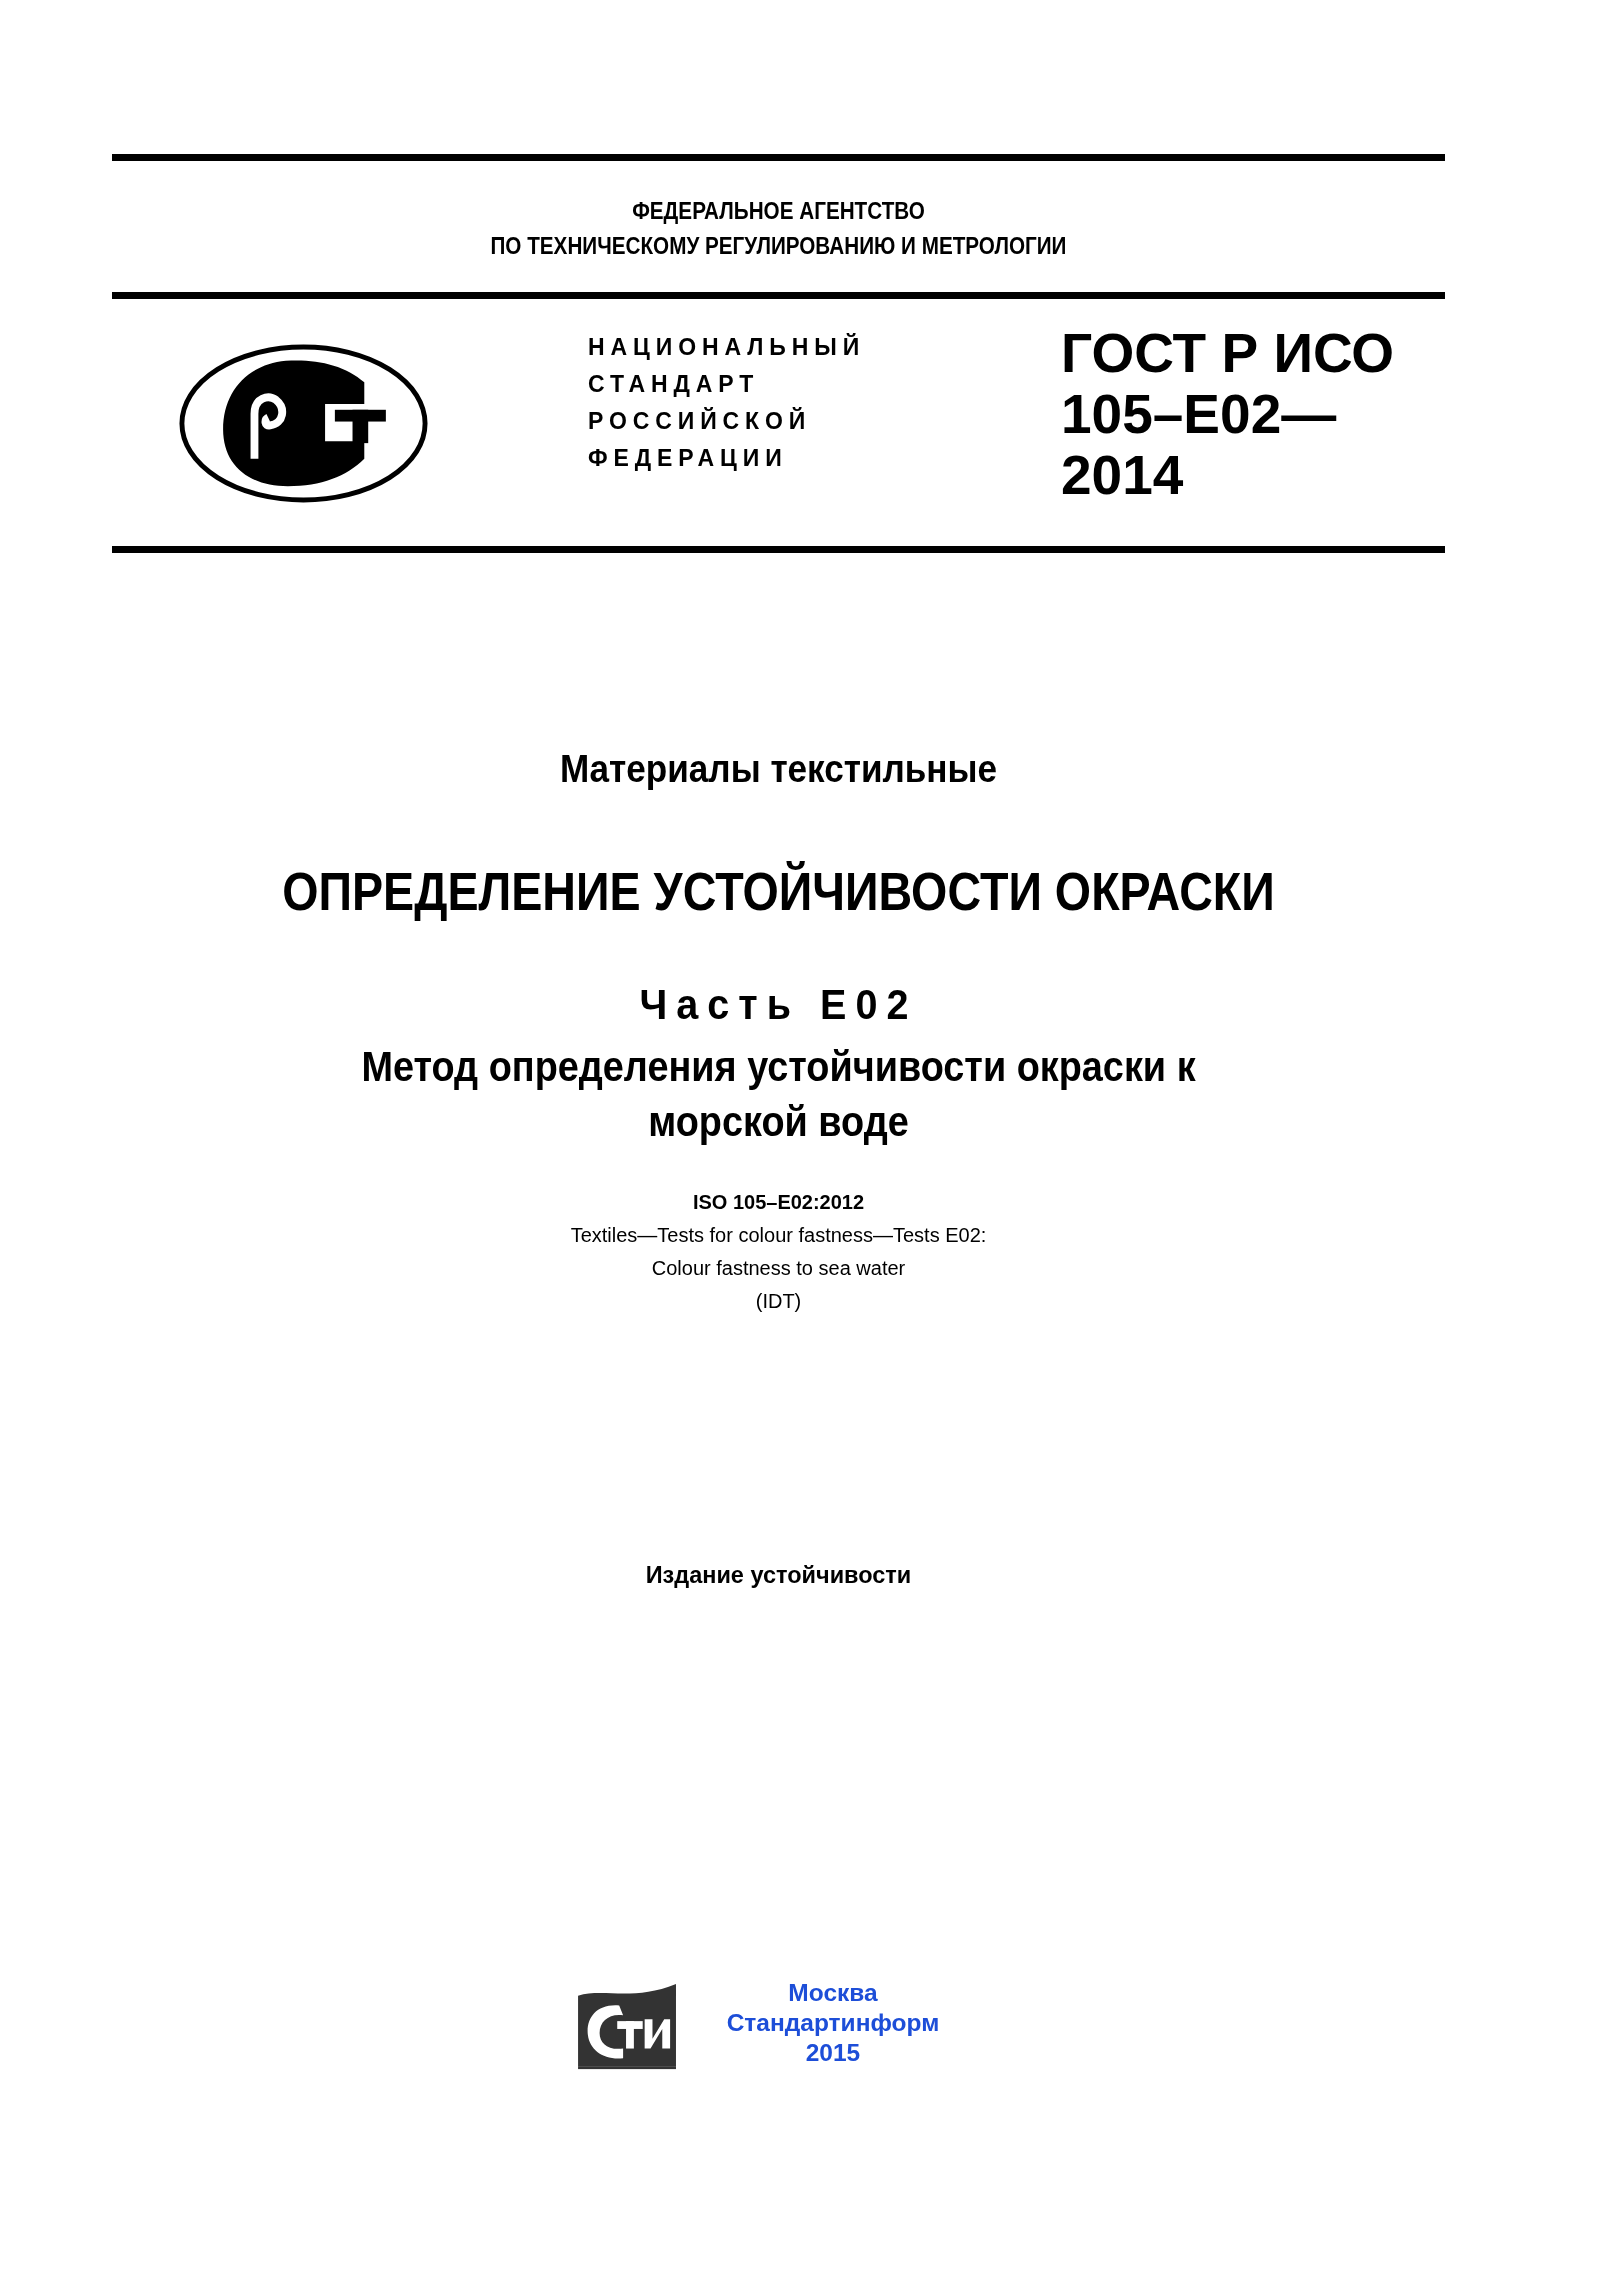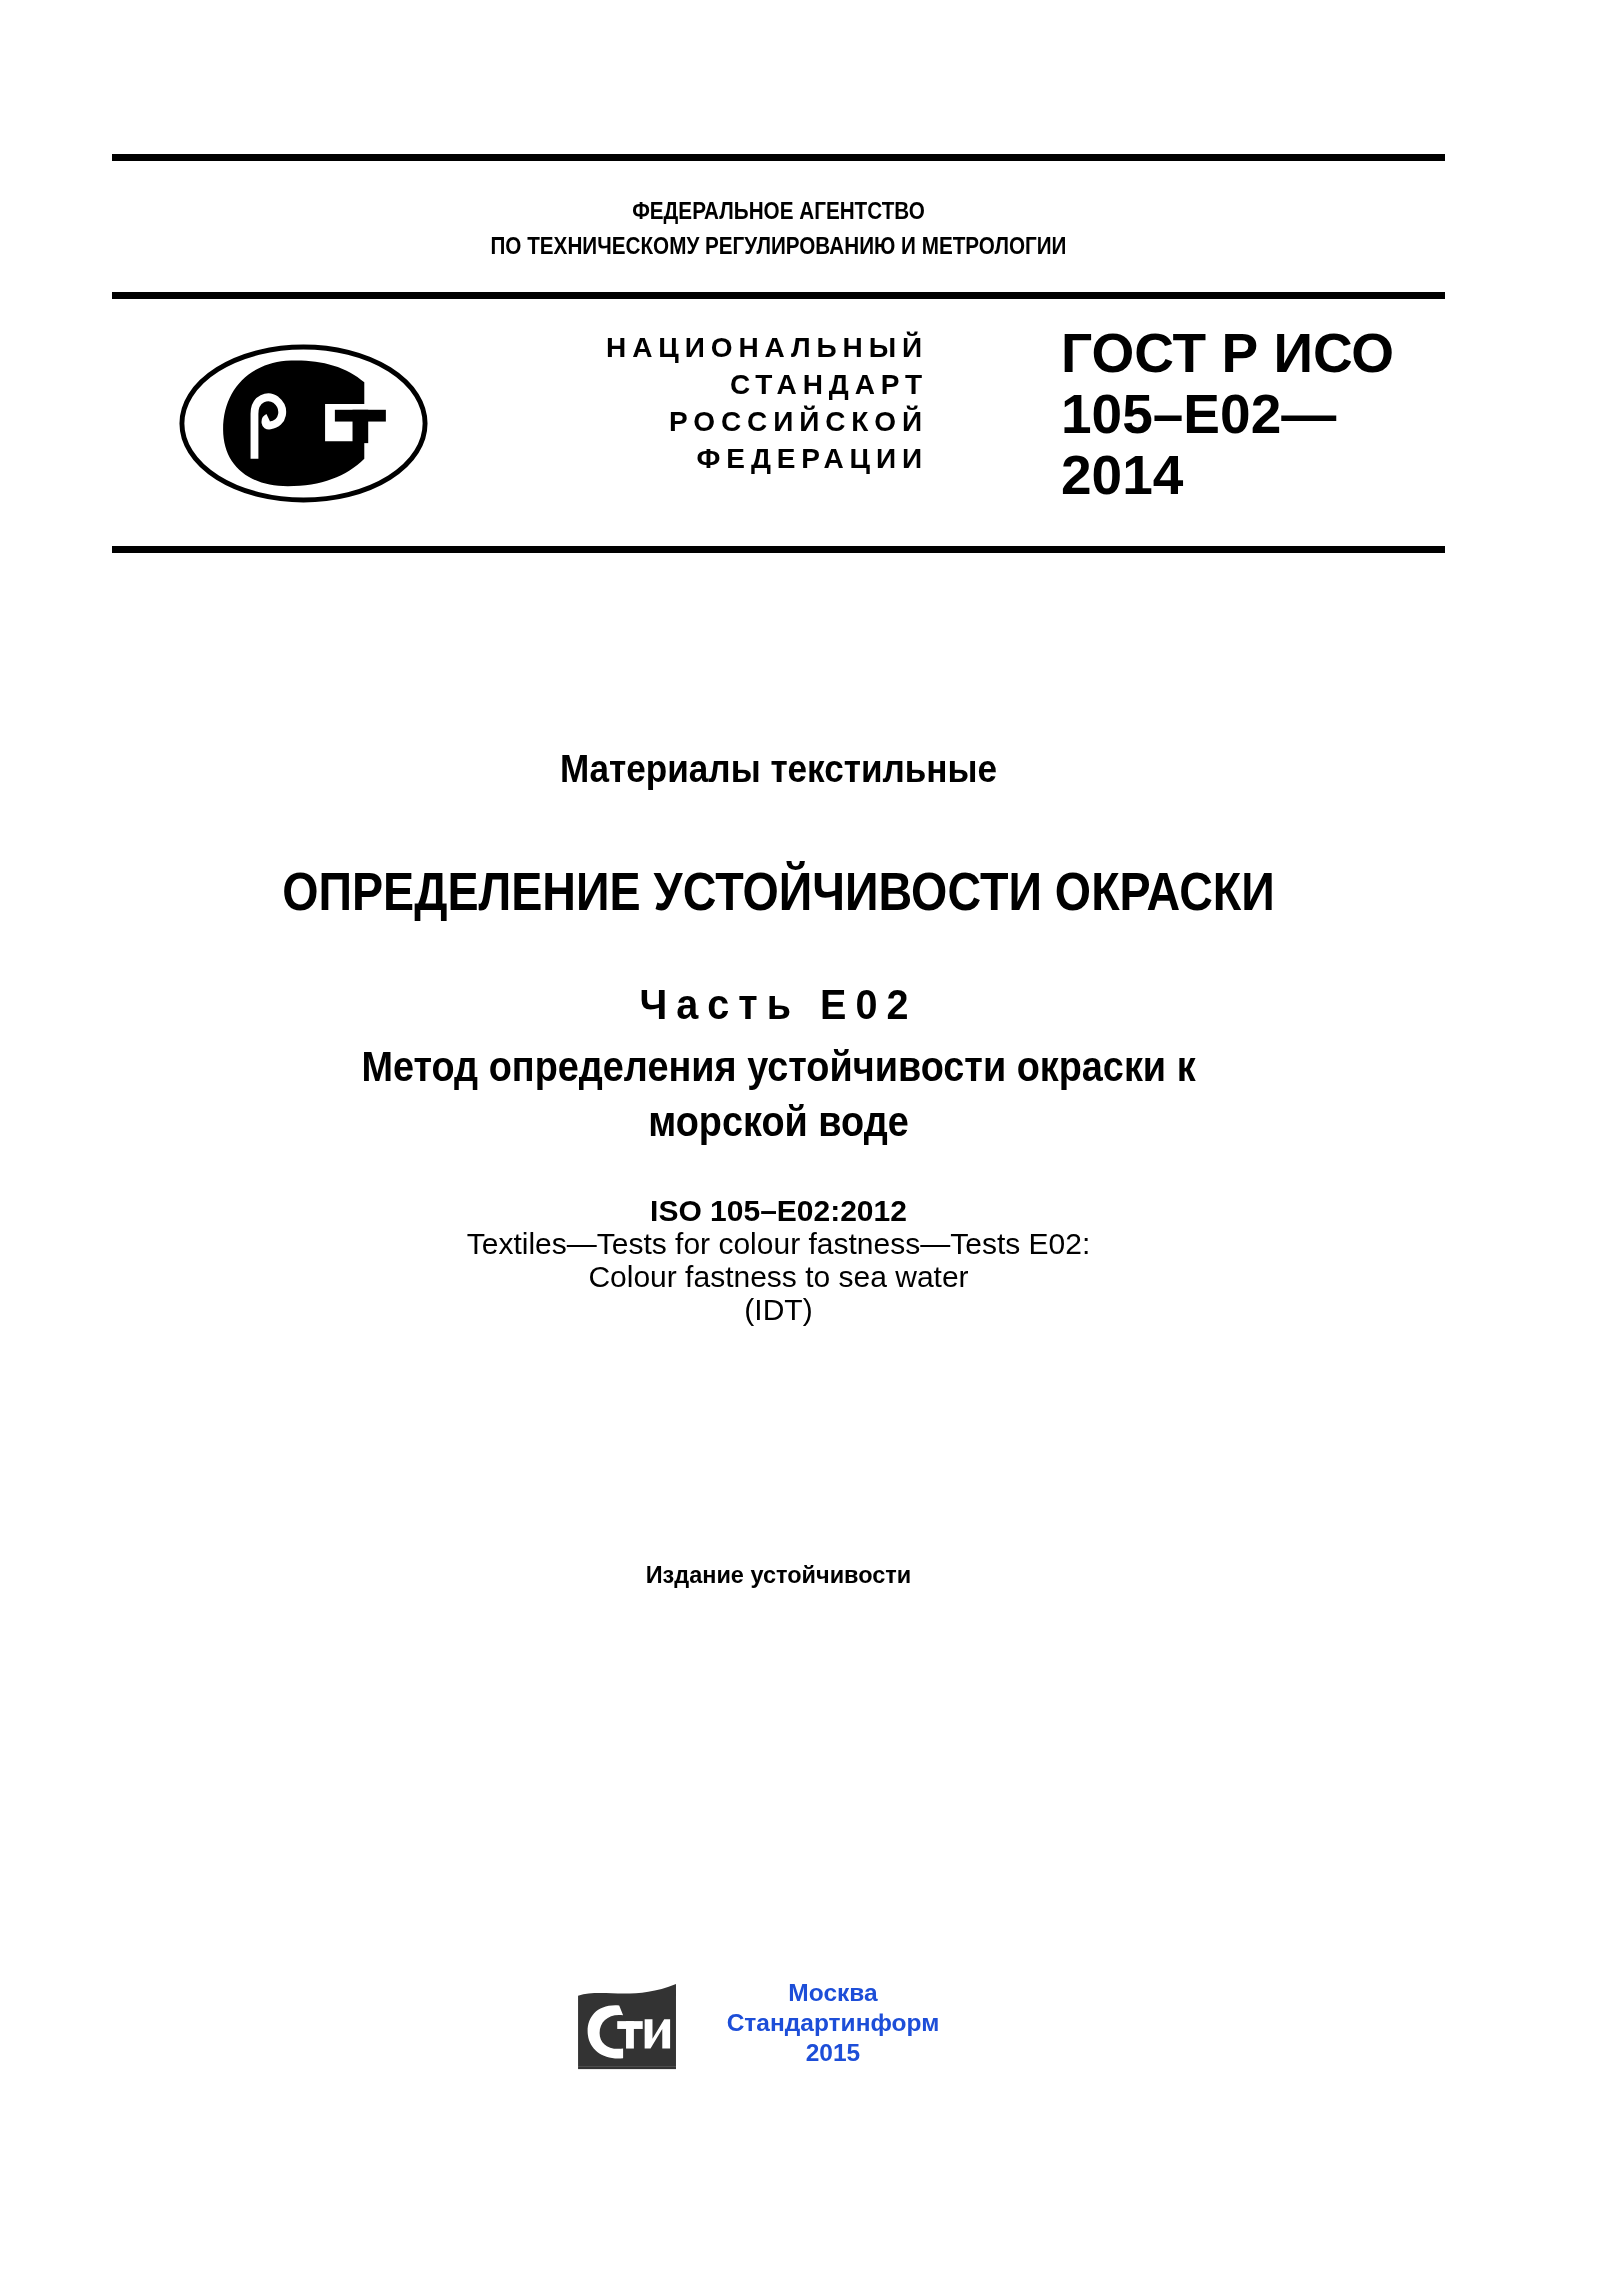--- a/index.html
+++ b/index.html
@@ -13,35 +13,35 @@
   .r3 { top: 546px; height: 6.9px; }
 
   .agency {
     position: absolute; top: 194px; left: 112px; width: 1333px;
     text-align: center; font-weight: bold; font-size: 23.5px; line-height: 35px;
     letter-spacing: 0px; transform: scaleX(0.88); transform-origin: center;
   }
   .logo-rst { position: absolute; left: 178px; top: 343px; width: 251px; height: 162px; }
 
   .nat {
-    position: absolute; left: 556px; top: 329px; width: 372px;
-    text-align: right; font-weight: bold; font-size: 28px; line-height: 37px;
+    position: absolute; left: 588px; top: 329px; width: 372px;
+    text-align: left; font-weight: bold; font-size: 23px; line-height: 37px;
     letter-spacing: 5.9px;
   }
   .gost {
     position: absolute; left: 1061px; top: 323px; width: 392px;
     font-weight: bold; font-size: 55px; line-height: 61px;
   }
 
   .center-block { position: absolute; left: 112px; width: 1333px; text-align: center; }
   .materials { top: 747px; font-size: 39px; font-weight: bold; transform: scaleX(0.9); }
   .main-title { top: 861px; font-size: 53px; font-weight: bold; transform: scaleX(0.88); }
   .part { top: 980px; font-size: 43px; font-weight: bold; letter-spacing: 9.8px; transform: scaleX(0.92); }
   .method { top: 1039px; font-size: 43px; font-weight: bold; line-height: 55px; transform: scaleX(0.88); }
-  .iso { top: 1186px; font-size: 30px; line-height: 33px; margin-top: 8px; }
+  .iso { top: 1186px; font-size: 20px; line-height: 33px; }
   .iso .iso-code { font-weight: bold; display: block; }
   .iso span.l { display: block; }
   .edition { top: 1562px; font-size: 23.5px; font-weight: bold; }
 
   .logo-sti { position: absolute; left: 574px; top: 1980px; width: 108px; height: 94px; }
   .publisher {
     position: absolute; left: 686px; top: 1978px; width: 294px; text-align: center;
     font-weight: bold; font-size: 24.5px; line-height: 30px; color: #1d4ed8;
   }
 </style>

